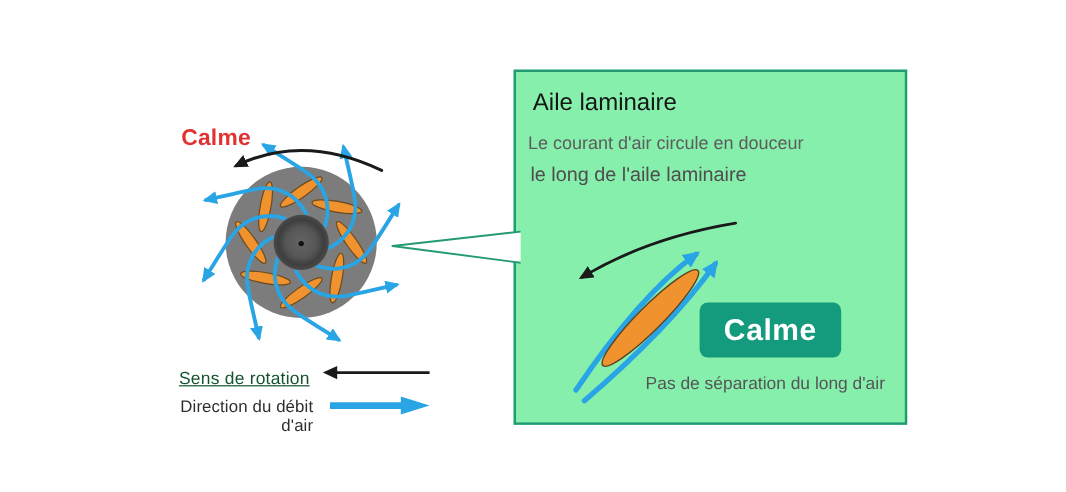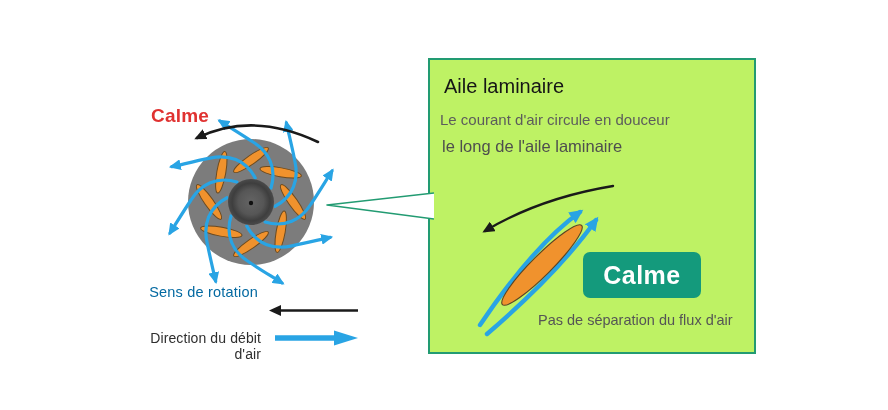--- a/index.html
+++ b/index.html
@@ -8,32 +8,32 @@
     font-family:"Liberation Sans", sans-serif; overflow:hidden;
   }
   .abs { position:absolute; }
 
   
   .fan-label {
     left:151px; top:105px; font-size:19px; font-weight:600; color:#e03231;
     letter-spacing:0.2px;
   }
   .legend-label-1 {
-    left:120px; top:284px; width:138px; text-align:right;
-    font-size:14.5px; color:#0369a1; letter-spacing:0.2px;
+    left:120px; top:308px; width:138px; text-align:right;
+    font-size:14.5px; color:#14532d; letter-spacing:0.2px;text-decoration:underline;
   }
   .legend-label-2 {
     left:120px; top:330px; width:141px; text-align:right;
     font-size:14px; color:#2e2e2e; letter-spacing:0.1px;
   }
 
   
   .panel {
     left:428px; top:58px; width:328px; height:296px; box-sizing:border-box;
-    background:#bef264; border:2px solid #229b72;
+    background:#86efac; border:2px solid #229b72;
   }
   .panel-title { left:14px; top:15px; font-size:20px; color:#161616; }
   .panel-line1 { left:10px; top:51px; font-size:15px; color:#5c5c5c; }
   .panel-line2 { left:12px; top:77px; font-size:16.5px; color:#4e4e4e; }
   .badge {
     left:153px; top:192px; width:118px; height:46px; border-radius:7px;
     background:#149a7c; display:flex; align-items:center; justify-content:center;
   }
   .badge span { color:#ffffff; font-size:25px; font-weight:bold; letter-spacing:0.5px; }
   .panel-caption { left:108px; top:252px; font-size:14.5px; color:#555555; }
@@ -140,20 +140,20 @@
         <path d="M50,160 Q104,80 150,47" marker-end="url(#arwBlue2)"></path>
         <path d="M57,169 Q128,108 166,55" marker-end="url(#arwBlue2)"></path>
       </g>
 
       <ellipse cx="112" cy="100" rx="56" ry="10" transform="rotate(-45 112 100)" fill="#f0922d" stroke="#5a4426" stroke-width="1.2"></ellipse>
     </svg>
 
     <div class="abs badge">
       <span>Calme</span>
     </div>
-    <div class="abs panel-caption">Pas de séparation du flux d'air</div>
+    <div class="abs panel-caption">Pas de séparation du long d'air</div>
   </div>
 
   <svg class="abs" style="left:318px; top:182px; z-index:5;" width="116" height="48" viewBox="0 0 116 48">
     <path d="M116,11 L9,23 L116,37" fill="#ffffff" stroke="#229b72" stroke-width="1.6" stroke-linejoin="round"></path>
   </svg>
 
 </div>
 
 </body></html>

